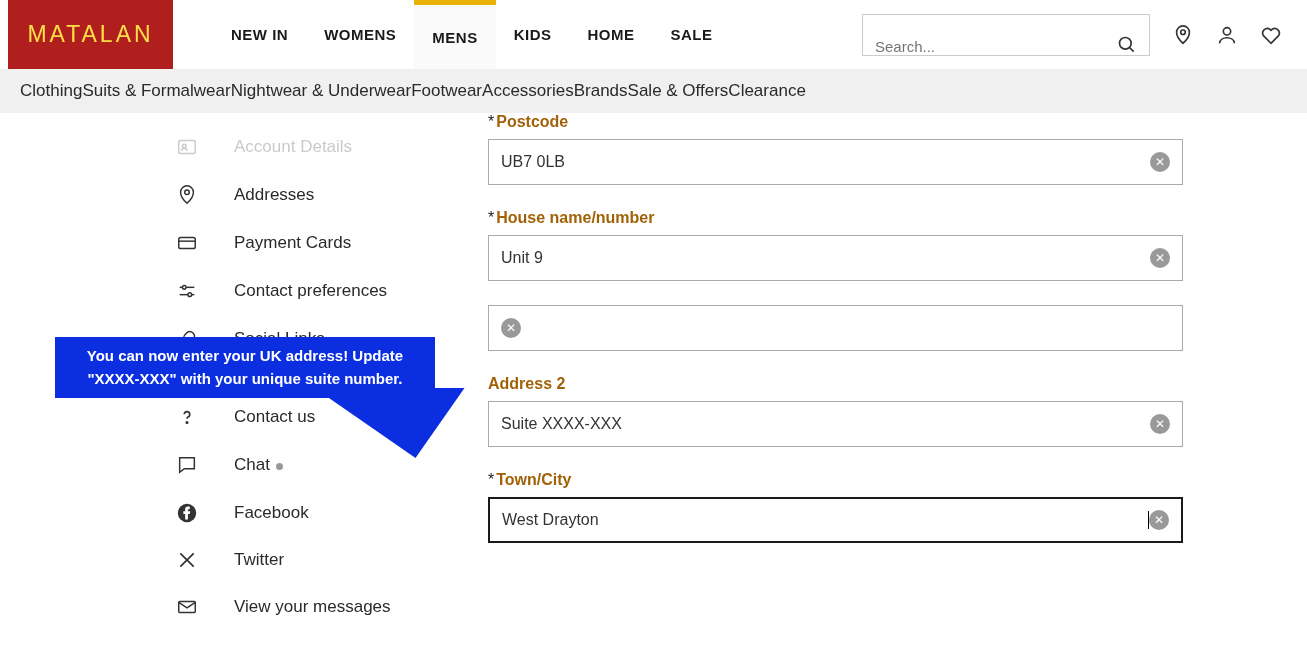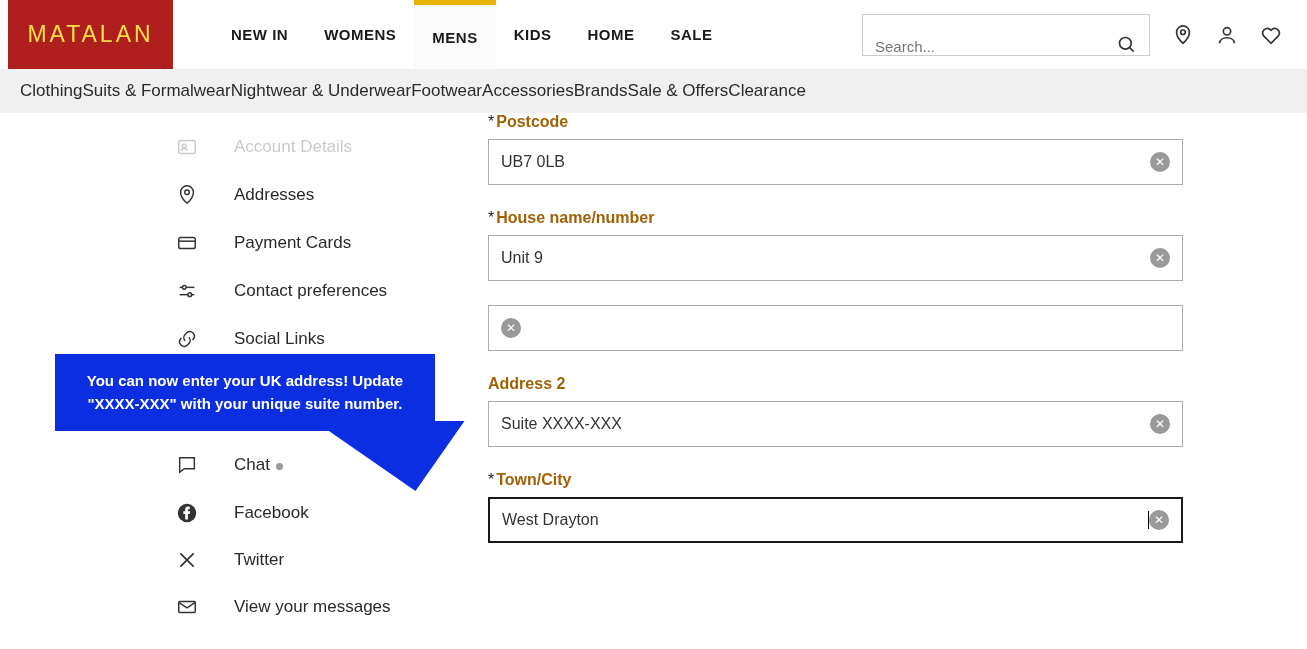--- a/index.html
+++ b/index.html
@@ -23,21 +23,21 @@
 .side-gap { height: 30px; }
 .chat-dot { width: 7px; height: 7px; background: #999; border-radius: 50%; display: inline-block; margin-left: 6px; }
 .form-area { flex: 1; padding: 0 10px 0 65px; max-width: 770px; }
 .form-group { margin-bottom: 24px; }
 .form-label { font-size: 16px; font-weight: 700; color: #a16207; margin-bottom: 8px; display: block; }
 .req::before { content: "*"; color: #1a1a1a; margin-right: 2px; font-weight: 400; }
 .input-wrap { border: 1px solid #aaa; height: 46px; display: flex; align-items: center; padding: 0 12px; }
 .input-wrap.focused { border: 2px solid #1a1a1a; }
 .text-input { border: none; outline: none; flex: 1; font-size: 16px; color: #333; background: transparent; }
 .clear-btn { width: 20px; height: 20px; background: #999; border-radius: 50%; cursor: pointer; display: flex; align-items: center; justify-content: center; color: #fff; font-size: 12px; }
-.tooltip { position: absolute; background: #0b2fe0; color: #fff; padding: 16px 22px; font-size: 15px; font-weight: 700; line-height: 1.5; width: 380px; left: 55px; top: 224px; z-index: 10; text-align: center; margin-top: 17px; }
+.tooltip { position: absolute; background: #0b2fe0; color: #fff; padding: 8px 22px; font-size: 15px; font-weight: 700; line-height: 1.5; width: 380px; left: 55px; top: 224px; z-index: 10; text-align: center; }
 .tooltip::after { content: ""; position: absolute; left: 235px; bottom: -60px; border-width: 70px 0 0 150px; border-style: solid; border-color: #0b2fe0 transparent transparent transparent; transform: skew(-35deg); }
 .cursor-caret { border-right: 1px solid #000; padding-right: 0; }
 </style>
 </head>
 <body>
 
 <div class="header">
   <div class="logo">MATALAN</div>
   <nav class="main-nav">
     <div class="main-nav-item">NEW IN</div>

